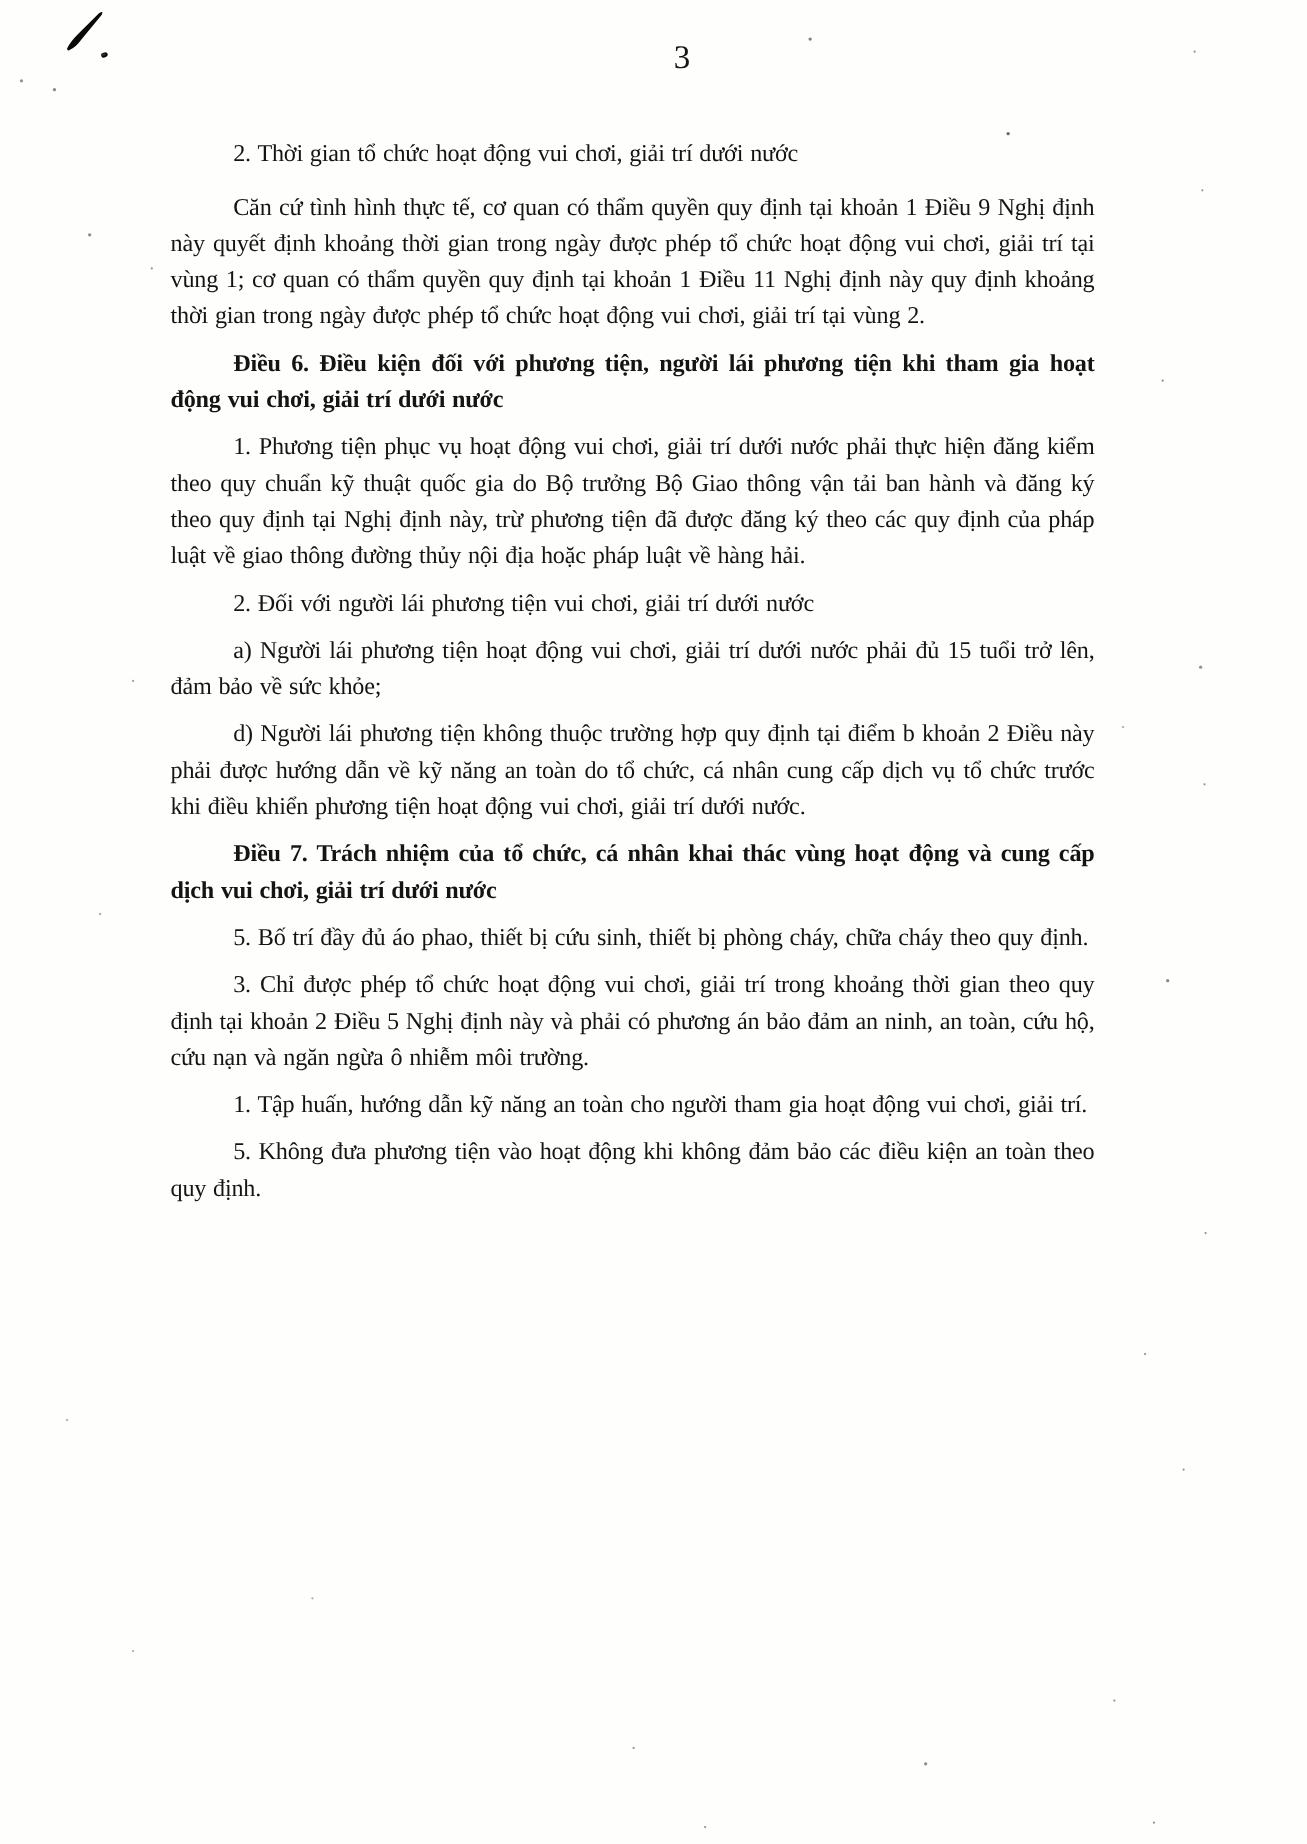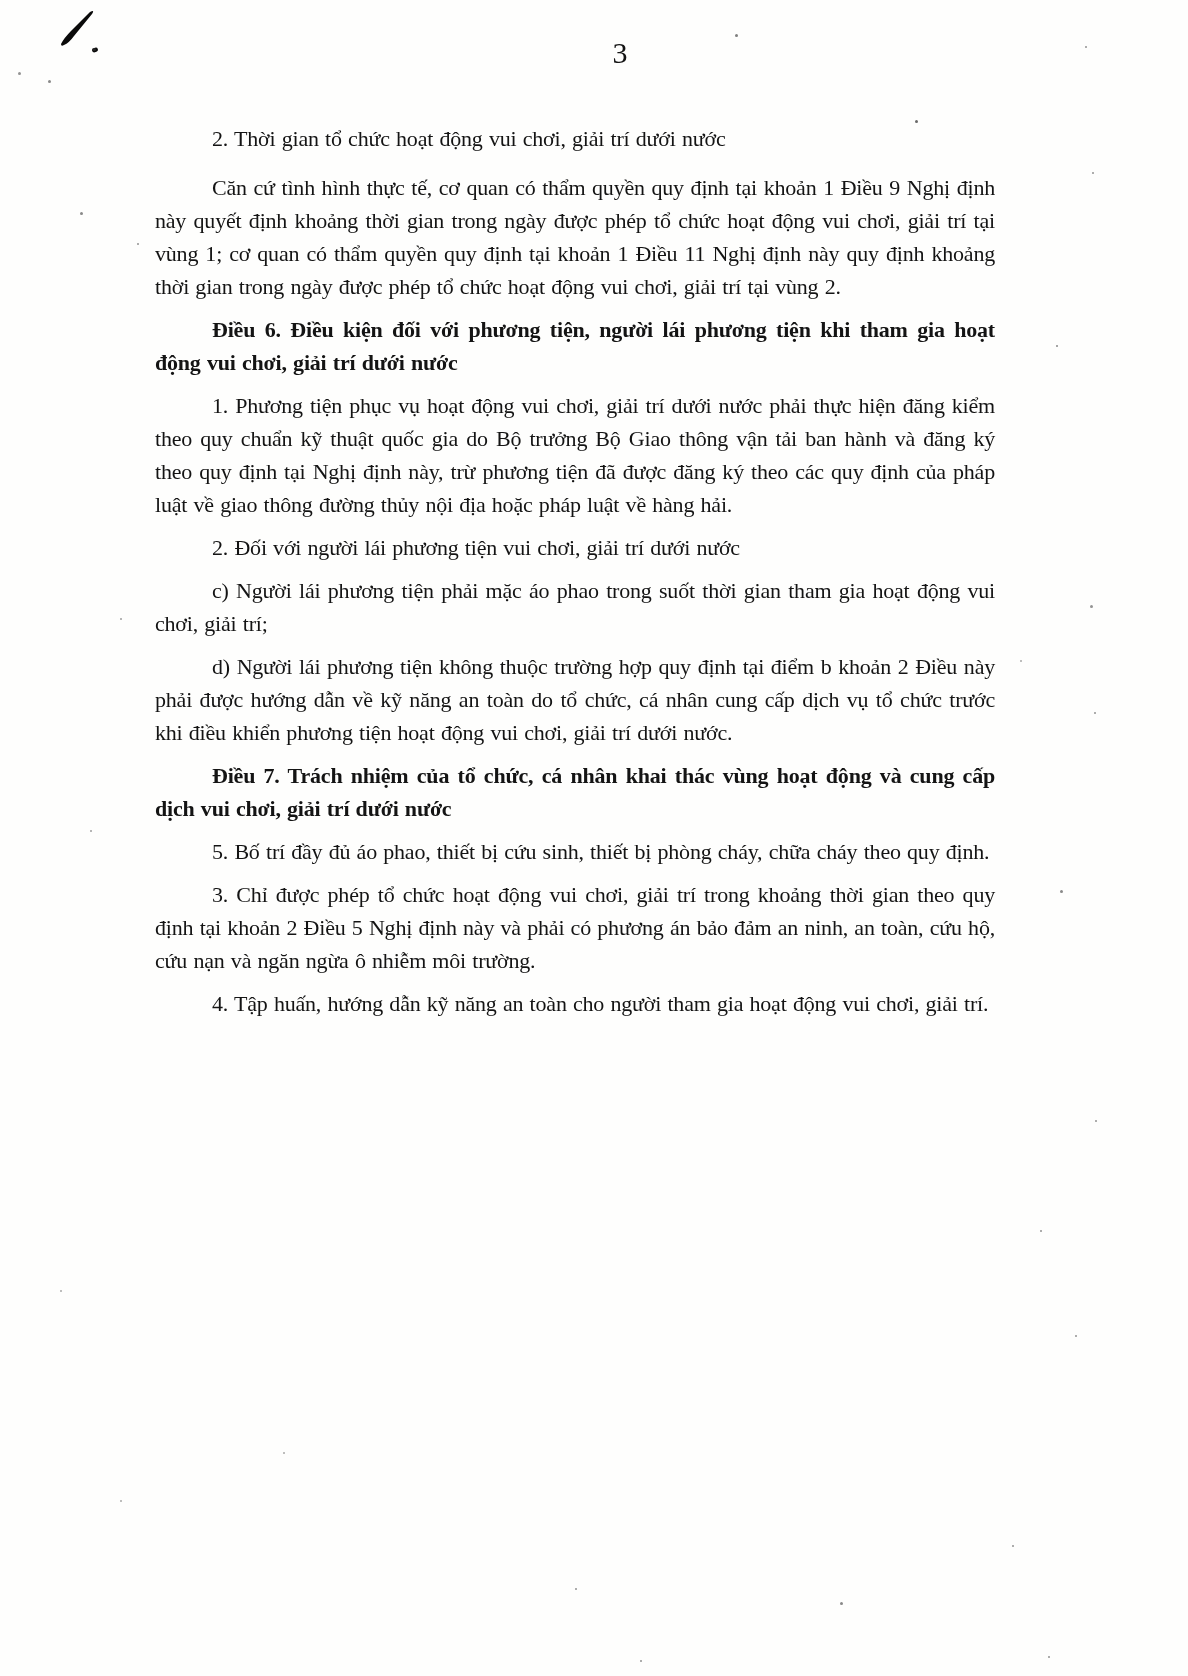--- a/index.html
+++ b/index.html
@@ -59,26 +59,27 @@
   </svg>
 
   <div class="page-number">3</div>
 
   <div class="content">
     <p class="para lead">2. Thời gian tổ chức hoạt động vui chơi, giải trí dưới nước</p>
     <p class="para">Căn cứ tình hình thực tế, cơ quan có thẩm quyền quy định tại khoản 1 Điều 9 Nghị định này quyết định khoảng thời gian trong ngày được phép tổ chức hoạt động vui chơi, giải trí tại vùng 1; cơ quan có thẩm quyền quy định tại khoản 1 Điều 11 Nghị định này quy định khoảng thời gian trong ngày được phép tổ chức hoạt động vui chơi, giải trí tại vùng 2.</p>
     <p class="para heading">Điều 6. Điều kiện đối với phương tiện, người lái phương tiện khi tham gia hoạt động vui chơi, giải trí dưới nước</p>
     <p class="para">1. Phương tiện phục vụ hoạt động vui chơi, giải trí dưới nước phải thực hiện đăng kiểm theo quy chuẩn kỹ thuật quốc gia do Bộ trưởng Bộ Giao thông vận tải ban hành và đăng ký theo quy định tại Nghị định này, trừ phương tiện đã được đăng ký theo các quy định của pháp luật về giao thông đường thủy nội địa hoặc pháp luật về hàng hải.</p>
     <p class="para">2. Đối với người lái phương tiện vui chơi, giải trí dưới nước</p>
-    <p class="para">c) Người lái phương tiện phải mặc áo phao trong suốt thời gian tham gia hoạt động vui chơi, giải trí;</p>
+    <p class="para">a) Người lái phương tiện hoạt động vui chơi, giải trí dưới nước phải đủ 15 tuổi trở lên, đảm bảo về sức khỏe;</p>
     <p class="para">d) Người lái phương tiện không thuộc trường hợp quy định tại điểm b khoản 2 Điều này phải được hướng dẫn về kỹ năng an toàn do tổ chức, cá nhân cung cấp dịch vụ tổ chức trước khi điều khiển phương tiện hoạt động vui chơi, giải trí dưới nước.</p>
     <p class="para heading">Điều 7. Trách nhiệm của tổ chức, cá nhân khai thác vùng hoạt động và cung cấp dịch vui chơi, giải trí dưới nước</p>
     <p class="para">5. Bố trí đầy đủ áo phao, thiết bị cứu sinh, thiết bị phòng cháy, chữa cháy theo quy định.</p>
     <p class="para">3. Chỉ được phép tổ chức hoạt động vui chơi, giải trí trong khoảng thời gian theo quy định tại khoản 2 Điều 5 Nghị định này và phải có phương án bảo đảm an ninh, an toàn, cứu hộ, cứu nạn và ngăn ngừa ô nhiễm môi trường.</p>
-    <p class="para">4. Tập huấn, hướng dẫn kỹ năng an toàn cho người tham gia hoạt động vui chơi, giải trí.</p>
+    <p class="para">1. Tập huấn, hướng dẫn kỹ năng an toàn cho người tham gia hoạt động vui chơi, giải trí.</p>
+    <p class="para">5. Không đưa phương tiện vào hoạt động khi không đảm bảo các điều kiện an toàn theo quy định.</p>
   </div>
 
   <div class="noise">
     <i class="speck" style="left:92px;  top:48px;  width:4px; height:3px; opacity:.85"></i>
     <i class="speck" style="left:18px;  top:72px;  width:3px; height:3px; opacity:.5"></i>
     <i class="speck" style="left:48px;  top:80px;  width:3px; height:3px; opacity:.55"></i>
     <i class="speck" style="left:735px; top:34px;  width:3px; height:3px; opacity:.6"></i>
     <i class="speck" style="left:1085px;top:46px;  width:2px; height:2px; opacity:.5"></i>
     <i class="speck" style="left:915px; top:120px; width:3px; height:3px; opacity:.7"></i>
     <i class="speck" style="left:1092px;top:172px; width:2px; height:2px; opacity:.5"></i>

